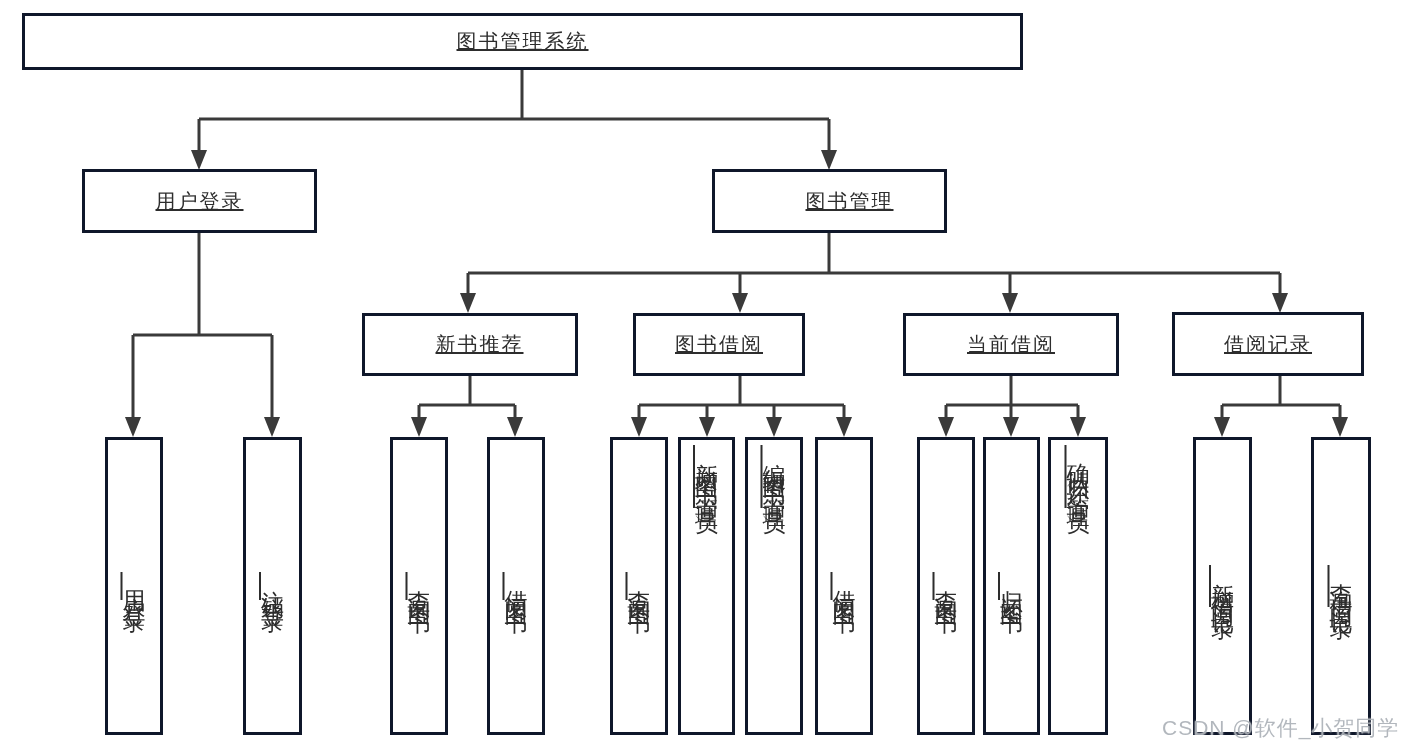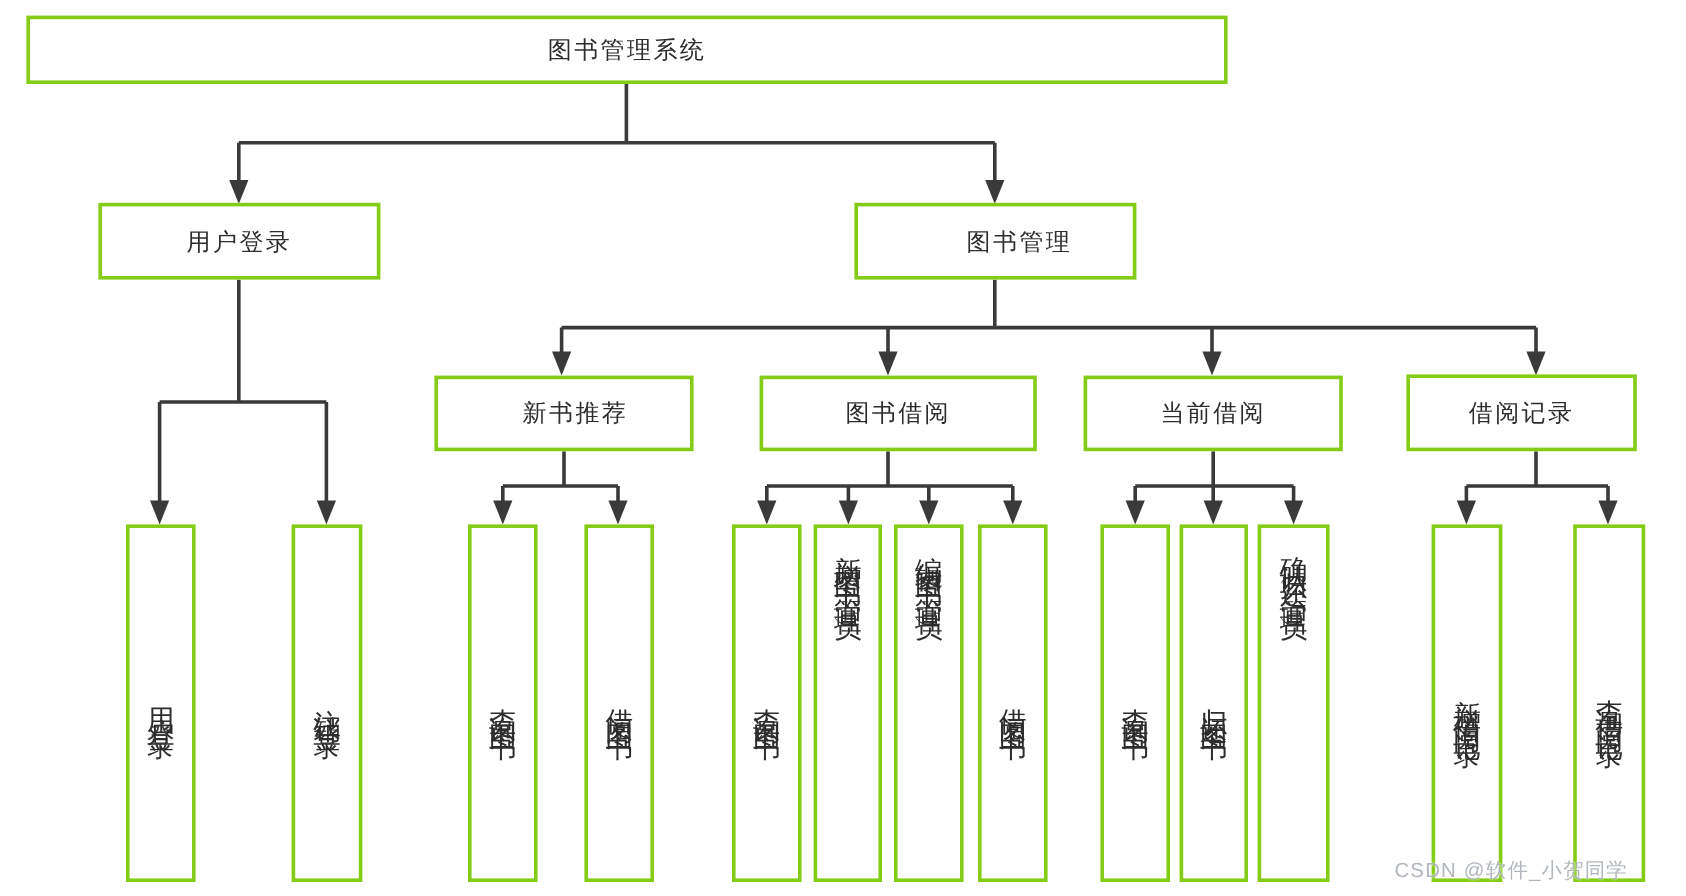--- a/index.html
+++ b/index.html
@@ -13,64 +13,65 @@
   }
   svg.connectors {
     position: absolute;
     left: 0; top: 0;
     width: 1405px; height: 747px;
   }
   .node {
     position: absolute;
     box-sizing: border-box;
     background: #ffffff;
-    border: 3px solid #84cc16;
+    border: 3px solid #0f172a;
     display: flex;
     align-items: center;
     justify-content: center;
     color: #2d2d2d;
+    text-decoration: underline;
   }
   .hnode { font-size: 20px; letter-spacing: 2px; }
   .vnode { font-size: 23px; }
   .vtext {
     writing-mode: vertical-rl;
     text-orientation: mixed;
     letter-spacing: 7px;
     line-height: 1;
     white-space: nowrap;
   }
   .vnode.top-align { align-items: flex-start; }
   .vnode.top-align .vtext { padding-top: 5px; }
   
   .n-root    { left: 22px;  top: 13px;  width: 1001px; height: 57px; }
   .n-login   { left: 82px;  top: 169px; width: 235px;  height: 64px; }
   .n-mgmt    { left: 712px; top: 169px; width: 235px;  height: 64px; padding-left: 40px; }
   .n-newbook { left: 362px; top: 313px; width: 216px;  height: 63px; padding-left: 19px; }
-  .n-borrow  { left: 633px; top: 313px; width: 231px;  height: 63px; }
+  .n-borrow  { left: 633px; top: 313px; width: 172px;  height: 63px; }
   .n-current { left: 903px; top: 313px; width: 216px;  height: 63px; text-align: center; }
   .n-records { left: 1172px;top: 312px; width: 192px;  height: 64px; }
   .leaf { top: 437px; height: 298px; }
   .n-l1  { left: 105px;  width: 58px; }
   .n-l2  { left: 243px;  width: 59px; }
   .n-l3  { left: 390px;  width: 58px; }
   .n-l4  { left: 487px;  width: 58px; }
   .n-l5  { left: 610px;  width: 58px; }
   .n-l6  { left: 678px;  width: 57px; }
   .n-l7  { left: 745px;  width: 58px; }
   .n-l8  { left: 815px;  width: 58px; }
   .n-l9  { left: 917px;  width: 58px; }
   .n-l10 { left: 983px;  width: 57px; }
   .n-l11 { left: 1048px; width: 60px; }
   .n-l12 { left: 1193px; width: 59px; }
   .n-l13 { left: 1311px; width: 60px; }
   .watermark {
     position: absolute;
     left: 1162px;
     top: 714px;
-    font-size: 17px;
+    font-size: 21px;
     letter-spacing: 1px;
     color: rgba(165, 170, 178, 0.85);
     white-space: nowrap;
     text-shadow: 0 0 2px #ffffff;
   }
 </style>
 </head>
 <body>
 
 <div class="stage">

